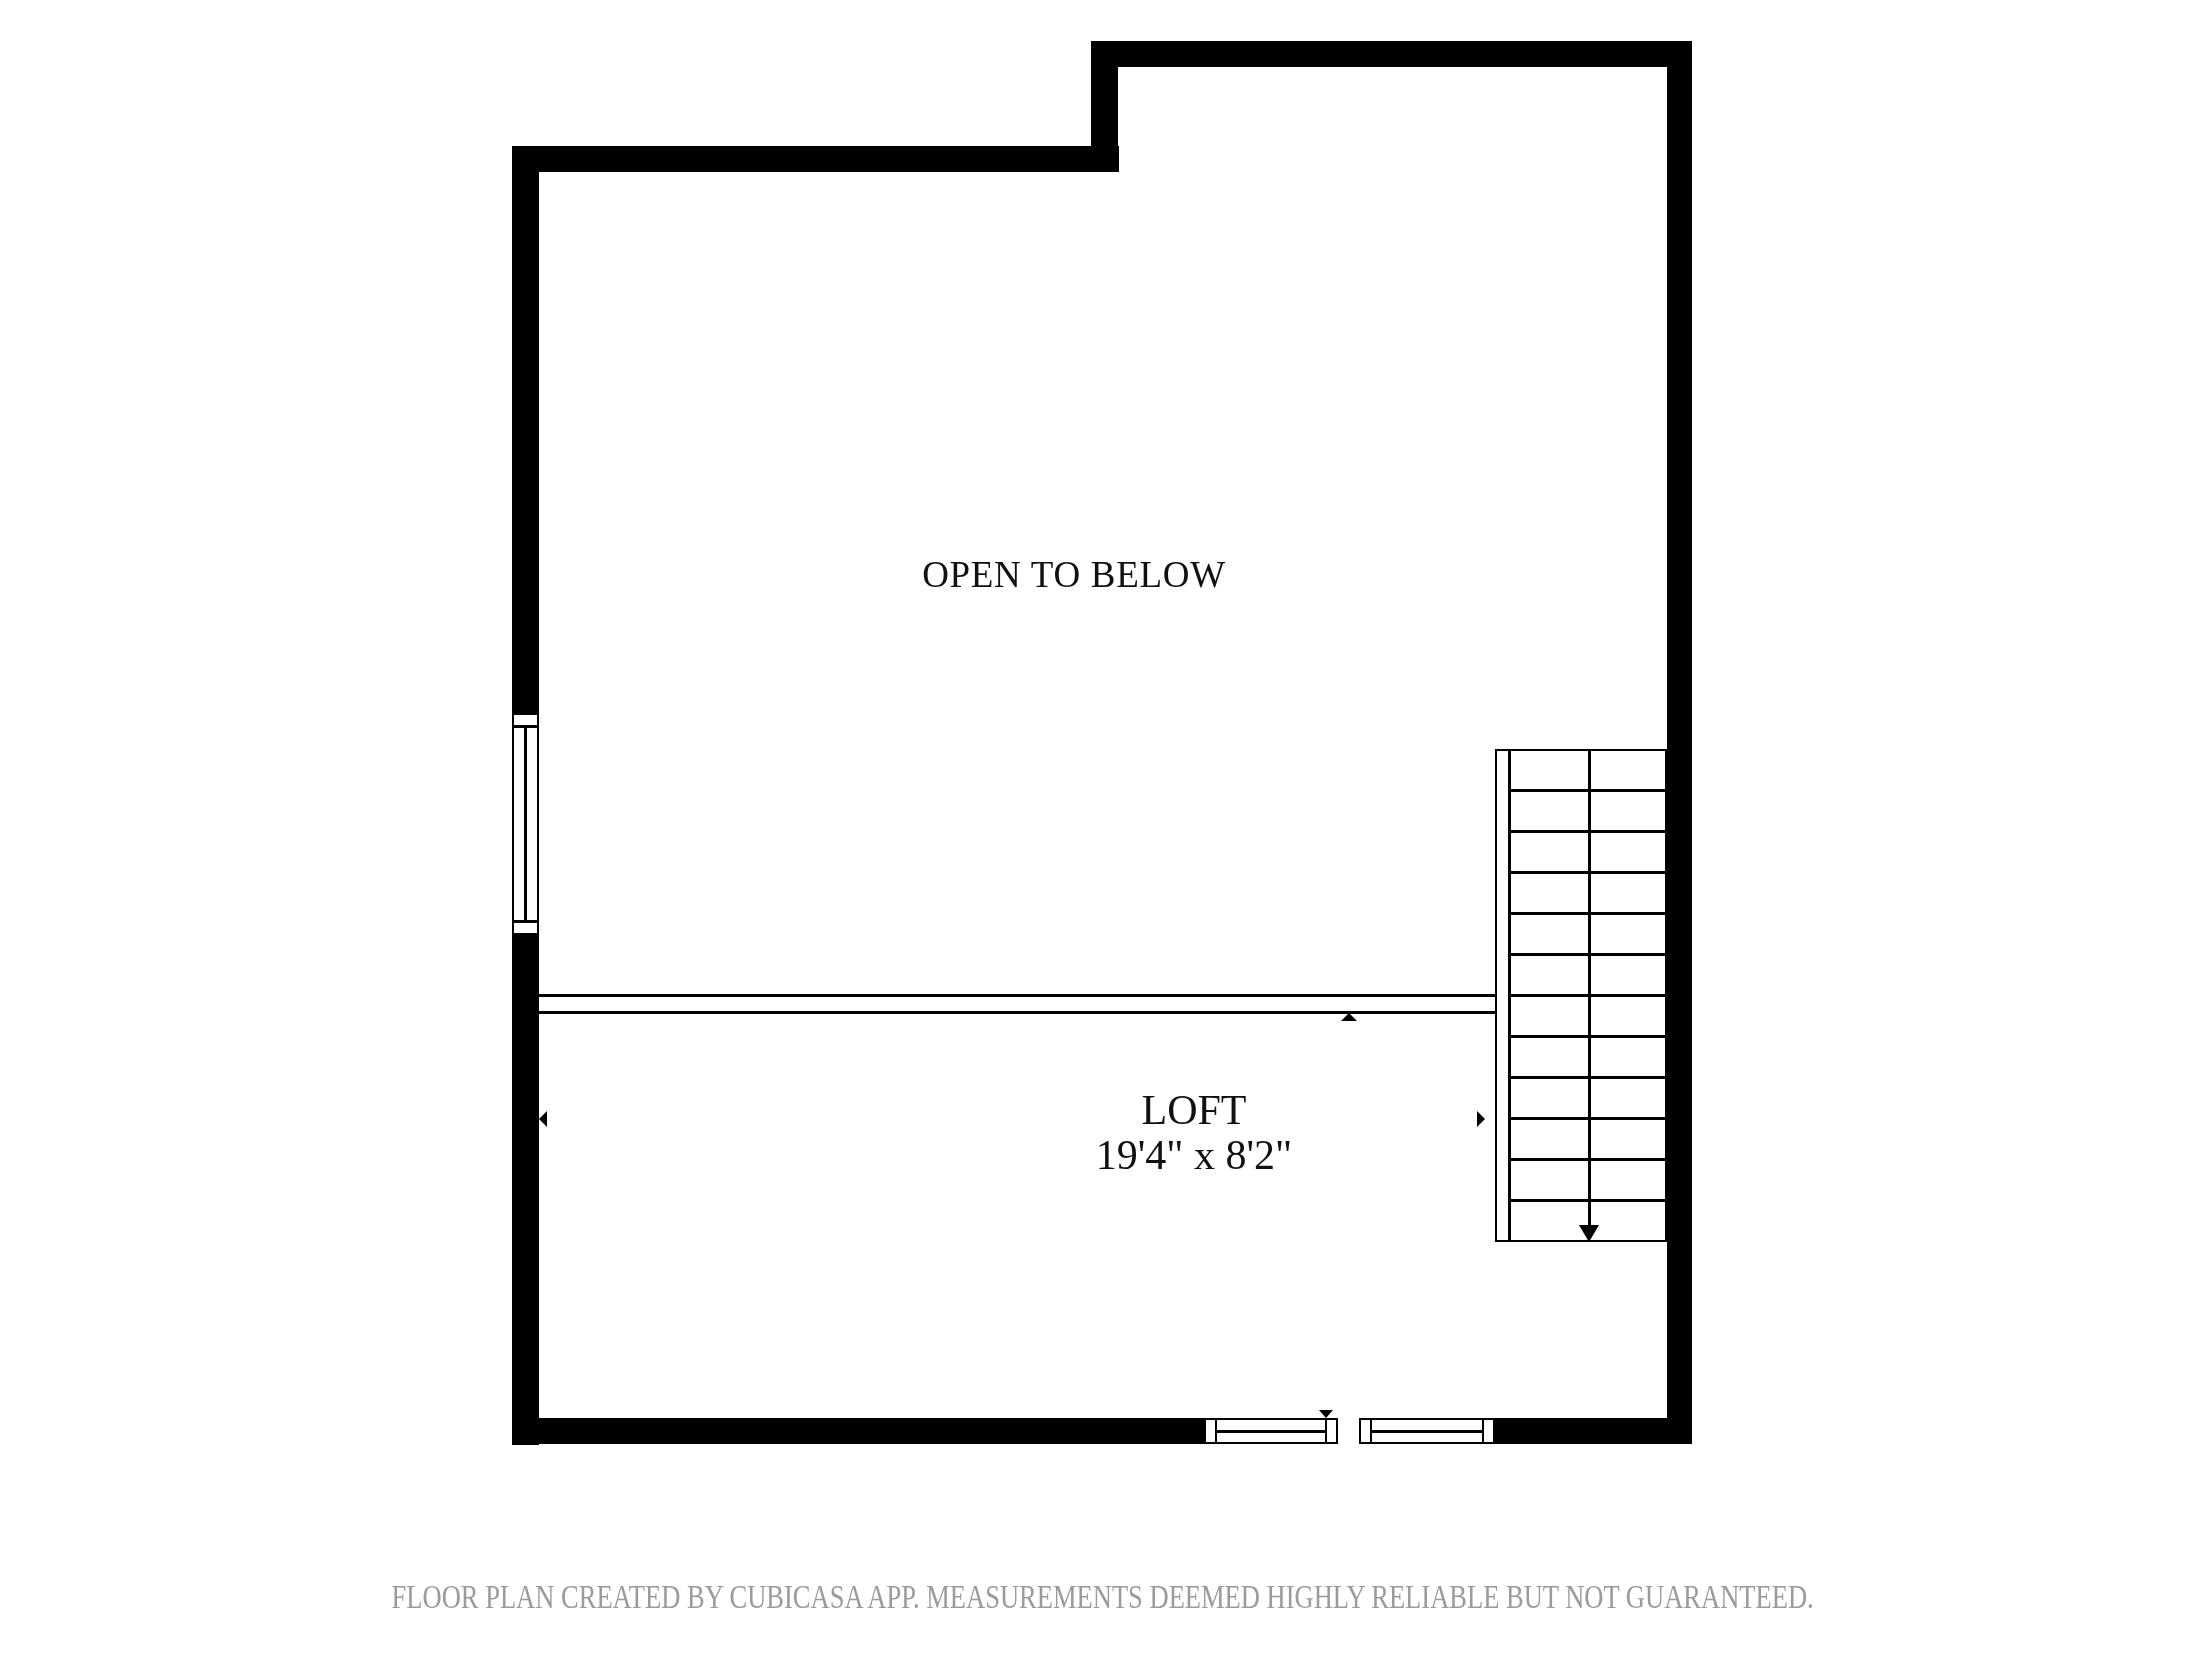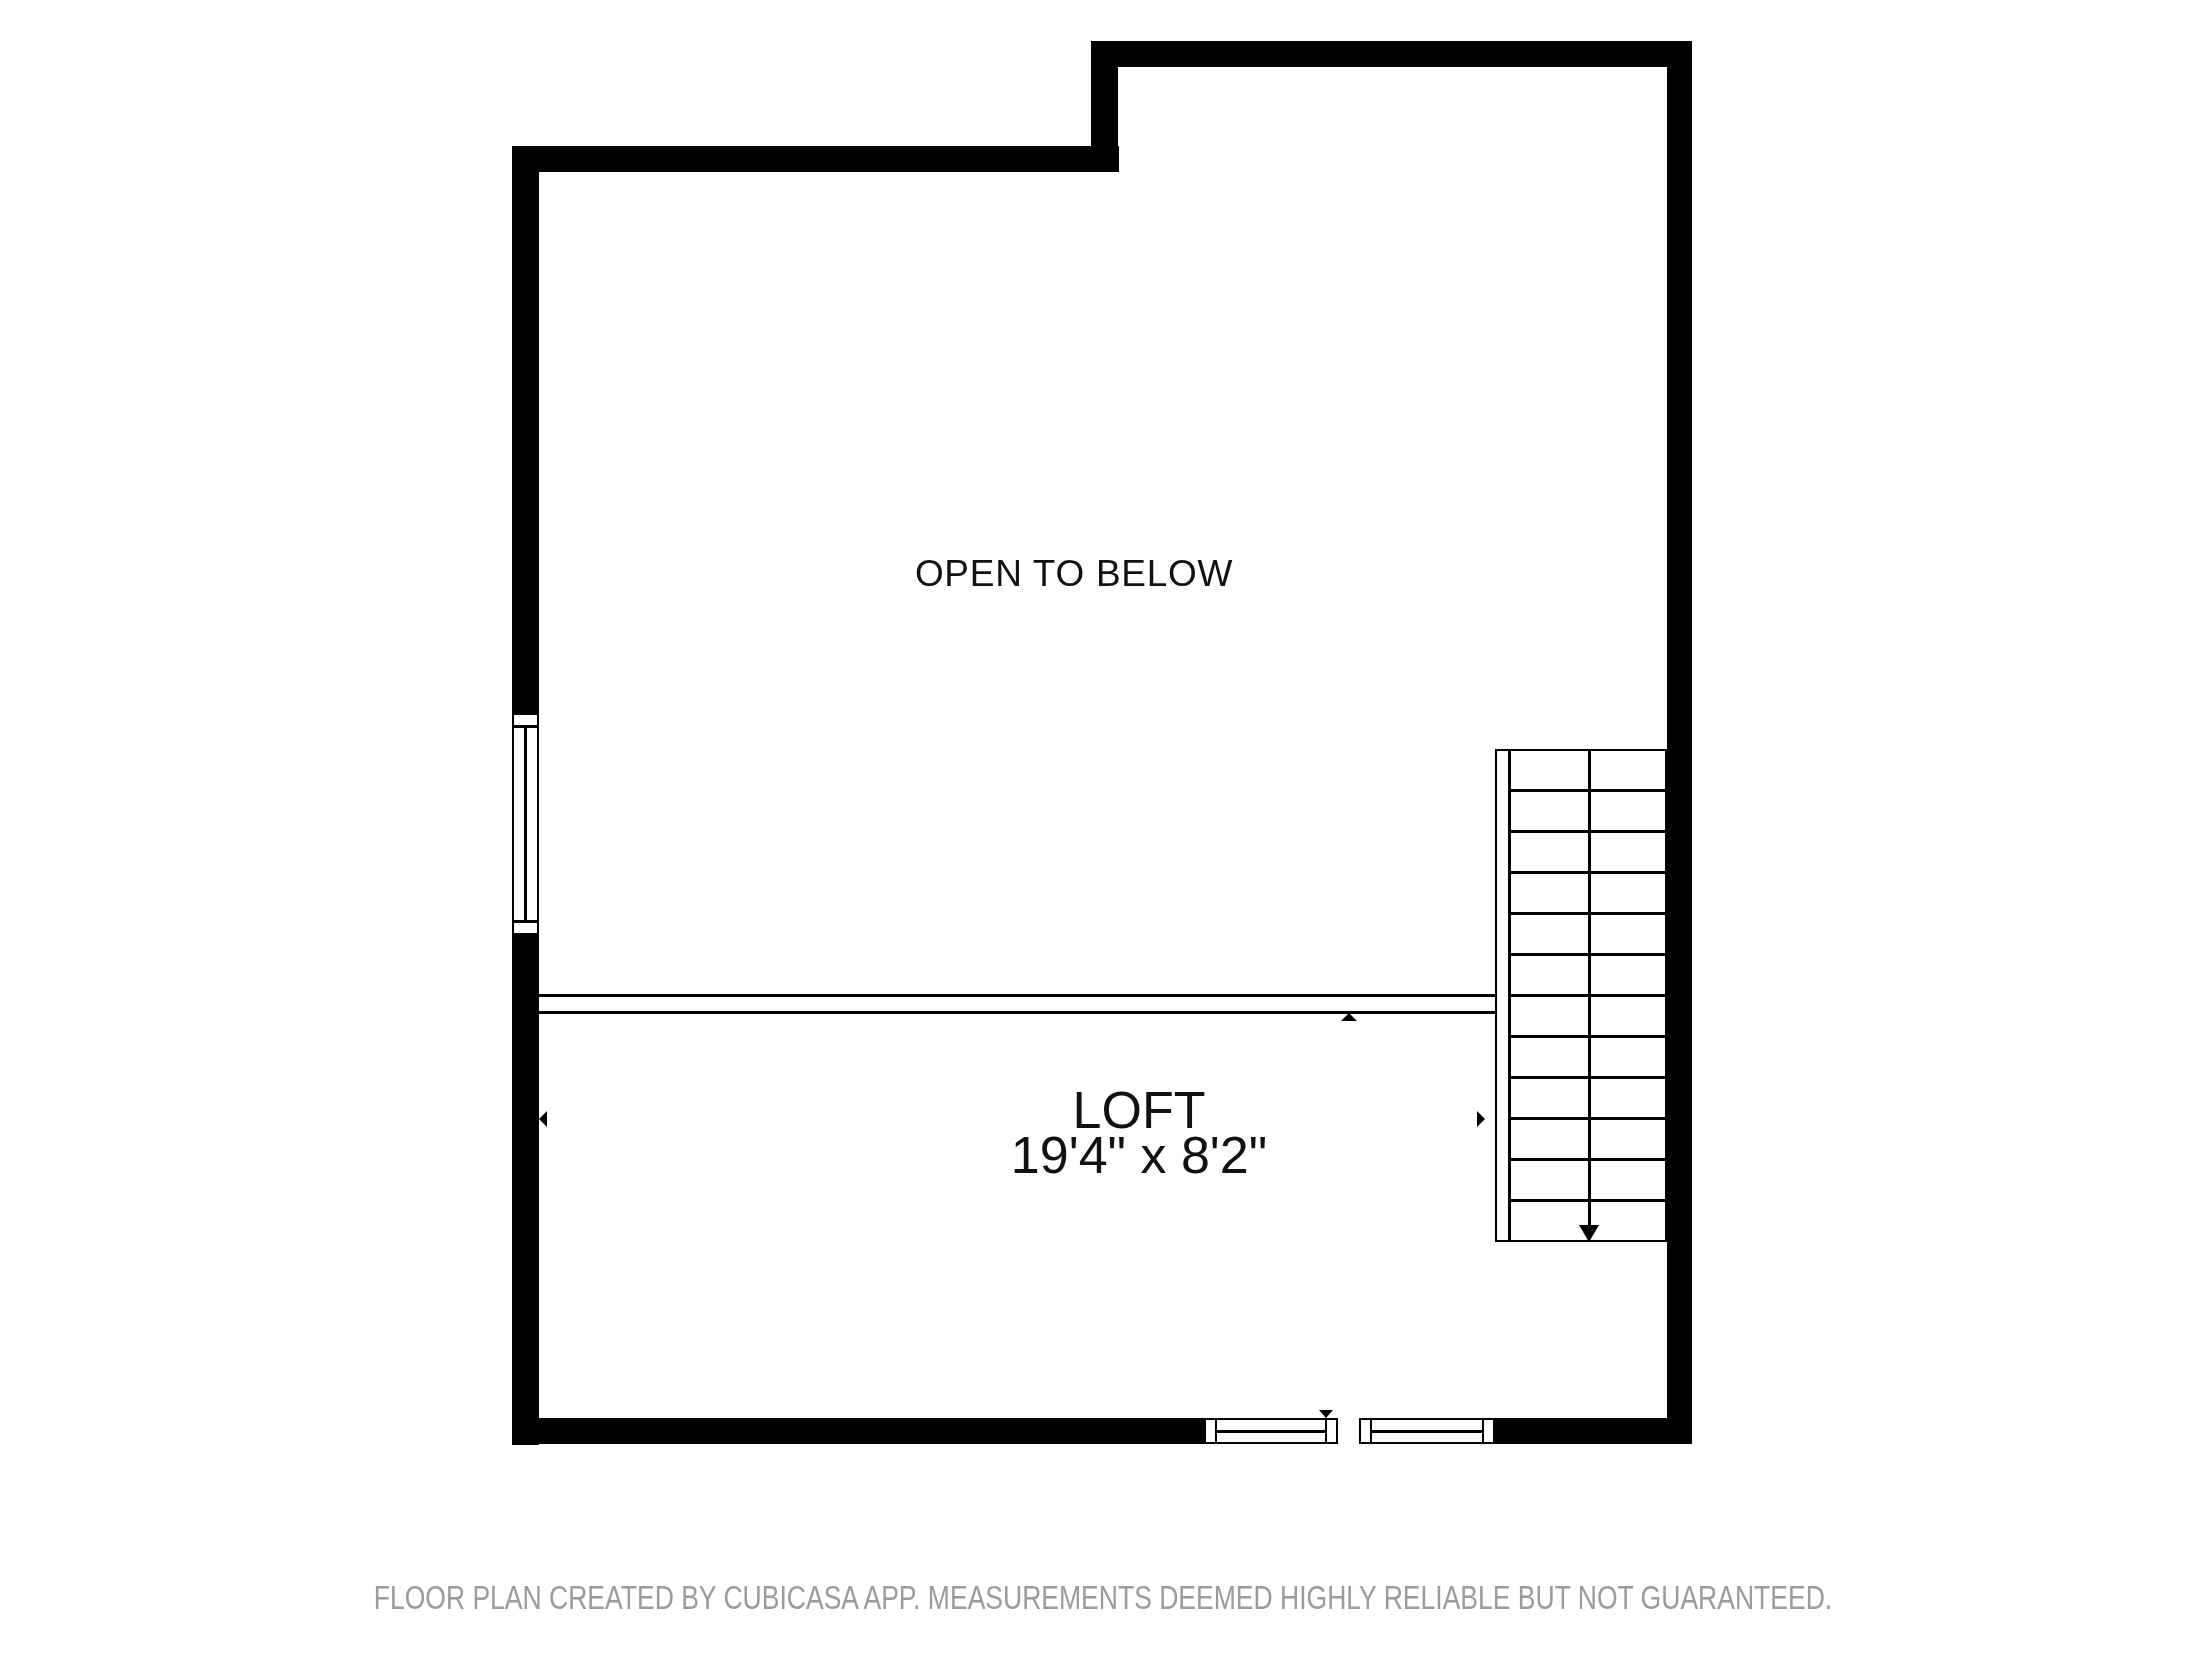--- a/index.html
+++ b/index.html
@@ -7,21 +7,21 @@
     --background:#ffffff;
     --label_text:#111111;
     --footer_text:#9b9b9b;
   }
   html,body{margin:0;padding:0;background:var(--background);}
   .page{
     position:relative;
     width:2205px;
     height:1654px;
     background:var(--background);
-    font-family:Liberation Sans, sans-serif;
+    font-family:Liberation Serif, serif;
     overflow:hidden;
   }
   .page *{box-sizing:border-box;}
   .wall{position:absolute;background:var(--wall);}
 
   
   .window{
     position:absolute;
     background:var(--background);
     border:2.9px solid var(--wall);
@@ -103,22 +103,22 @@
     color:var(--label_text);
     text-align:center;
     white-space:nowrap;
   }
   .label-open{
     left:787px;top:553px;width:574px;
     font-size:37px;
     letter-spacing:0.7px;
   }
   .label-loft{
-    left:852px;top:1088px;width:574px;
-    font-size:52px;
+    left:907px;top:1088px;width:574px;
+    font-size:42px;
     line-height:45px;
   }
   .footer{
     position:absolute;
     left:0;top:1578px;width:2205px;
     text-align:center;
     color:var(--footer_text);
     font-size:34px;
     white-space:nowrap;
   }

